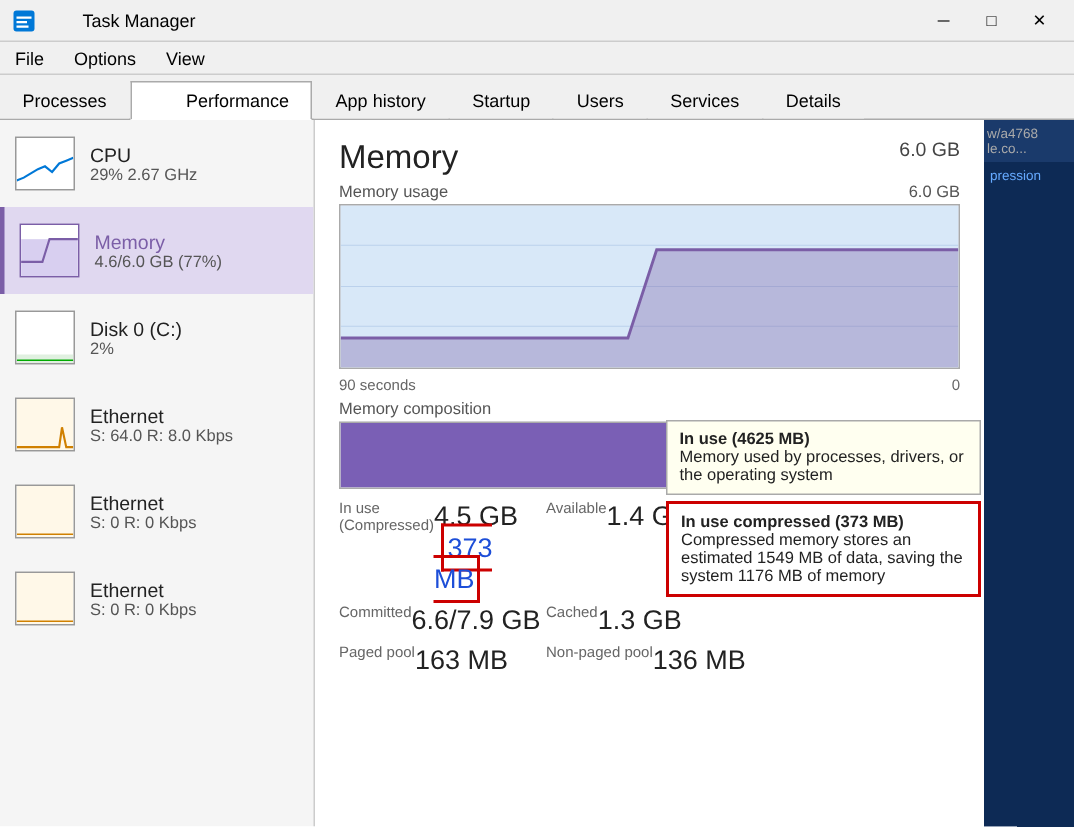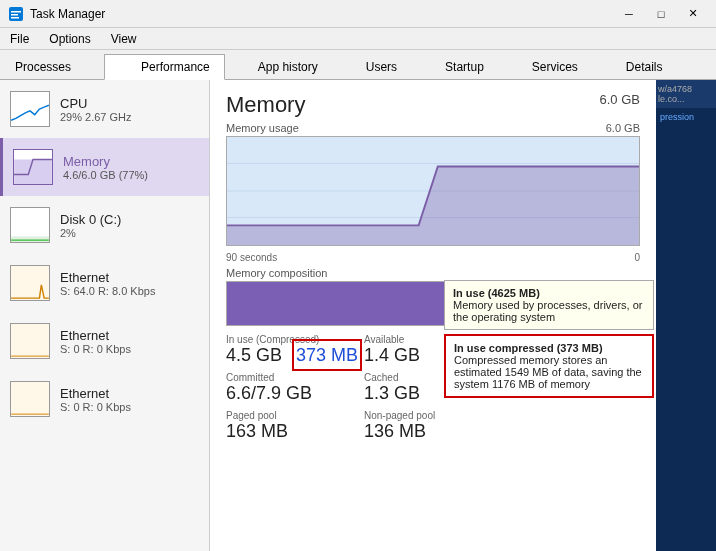--- a/index.html
+++ b/index.html
@@ -15,20 +15,21 @@
 
     
     .title-bar {
       background: #f0f0f0;
       height: 28px;
       display: flex;
       align-items: center;
       padding: 0 8px;
       border-bottom: 1px solid #ccc;
       user-select: none;
+      gap: 25px;
     }
     .title-bar-icon {
       width: 16px;
       height: 16px;
       margin-right: 6px;
     }
     .title-bar-text {
       font-size: 12px;
       flex: 1;
       color: #000;
@@ -78,21 +79,21 @@
     .tab {
       padding: 4px 14px;
       height: 26px;
       display: flex;
       align-items: center;
       cursor: pointer;
       font-size: 12px;
       border: 1px solid transparent;
       border-bottom: none;
       background: #f0f0f0;
-      margin-right: 18px;
+      margin-right: 1px;
     }
     .tab.active {
       background: #fff;
       border-color: #aaa;
       border-bottom: 1px solid #fff;
       margin-bottom: -1px;
       z-index: 1;
       padding-left: 36px;
     }
 
@@ -199,21 +200,21 @@
 
     .chart-time-label {
       display: flex;
       justify-content: space-between;
       font-size: 10px;
       color: #666;
       margin-bottom: 4px;
     }
     .stat-item {
       display: flex;
-      flex-direction: column;
+      flex-direction: row;
     }
     .stat-label {
       font-size: 10px;
       color: #666;
     }
     .stat-value {
       font-size: 18px;
       font-weight: 300;
       color: #222;
     }
@@ -317,22 +318,22 @@
 <div class="menu-bar">
   <div class="menu-item">File</div>
   <div class="menu-item">Options</div>
   <div class="menu-item">View</div>
 </div>
 
 <div class="tab-bar">
   <div class="tab">Processes</div>
   <div class="tab active">Performance</div>
   <div class="tab">App history</div>
+  <div class="tab">Startup</div>
   <div class="tab">Users</div>
-  <div class="tab">Startup</div>
   <div class="tab">Services</div>
   <div class="tab">Details</div>
 </div>
 
 <div class="main-content">
 
   <div class="sidebar">
 
     <div class="sidebar-item">
       <div class="sidebar-graph">

